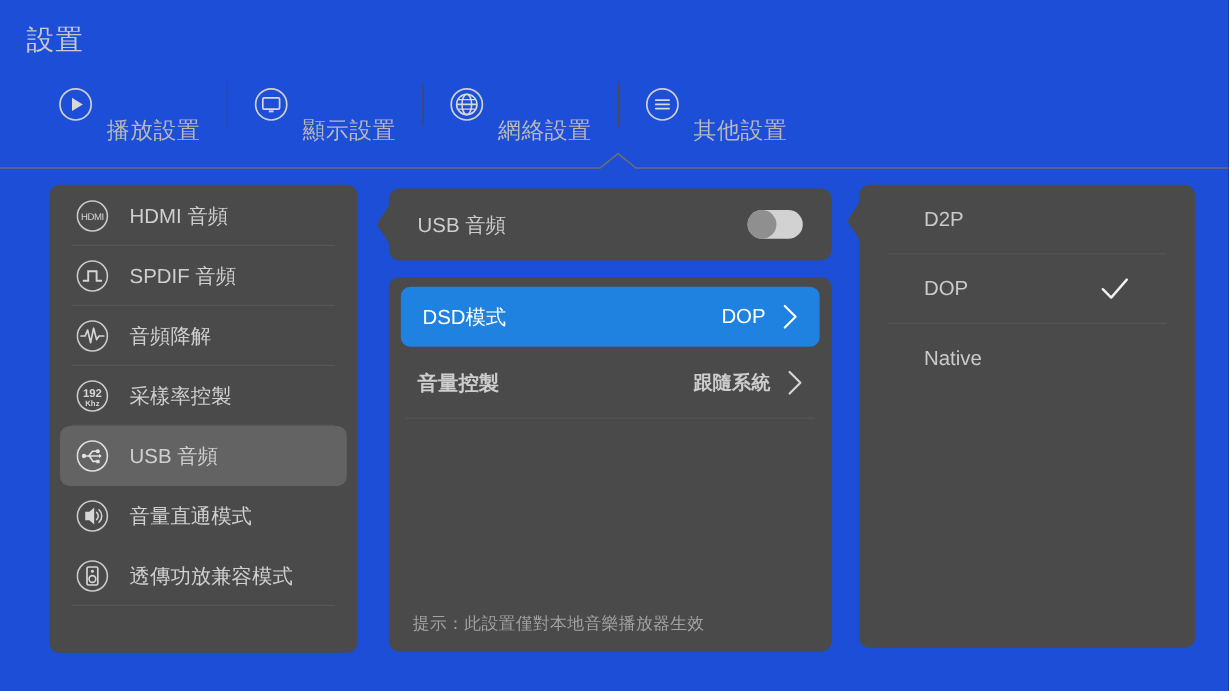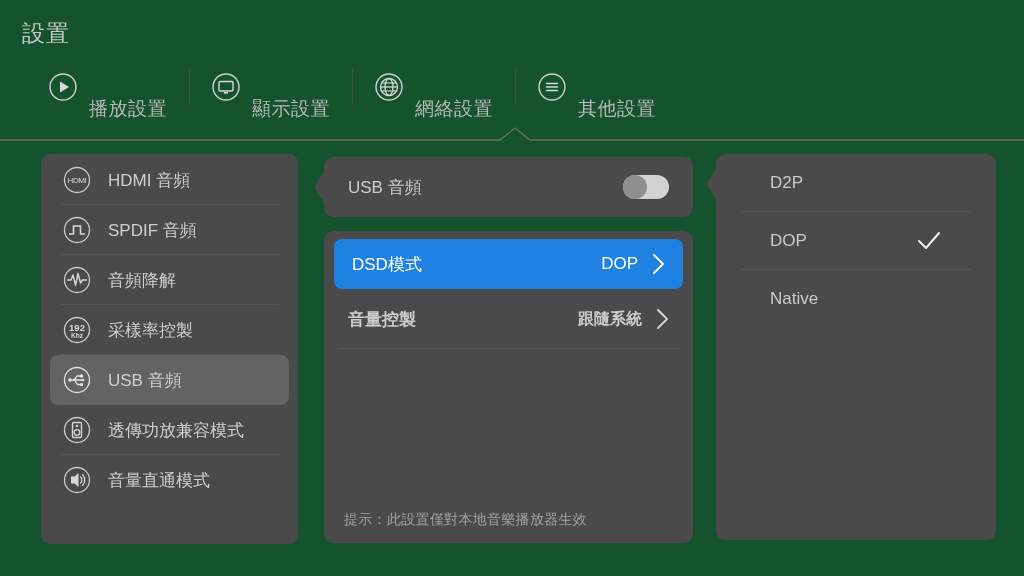--- a/index.html
+++ b/index.html
@@ -2,21 +2,21 @@
 <html><head>
 <meta charset="utf-8">
 <style>
   * { margin:0; padding:0; box-sizing:border-box; }
   html,body {
     width:1024px; height:576px; overflow:hidden;
     background:#1a1a1a;
     font-family:"Liberation Sans","DejaVu Sans",sans-serif;
     -webkit-font-smoothing:antialiased;
   }
-  .screen { position:relative; width:1024px; height:576px; background:#14532d; }
+  .screen { position:relative; width:1024px; height:576px; background:#1d4ed8; }
 
   
   .page-title {
     position:absolute; left:22px; top:18px;
     font-size:23px; color:#c9c9c9; letter-spacing:1px;
   }
   .tabbar {
     position:absolute; left:0; top:58px; width:1024px; height:58px;
     display:flex; align-items:center;
   }
@@ -235,46 +235,46 @@
           <circle cx="8" cy="15" r="1.8" fill="#e4e4e4"></circle>
           <circle cx="19.5" cy="11" r="1.7" fill="#e4e4e4"></circle>
           <rect x="18.2" y="18.2" width="2.8" height="2.8" fill="#e4e4e4"></rect>
           <path d="M20.5 13.2 L22.8 15 L20.5 16.8 Z" fill="#e4e4e4"></path>
         </svg>
       </span>
       <span>USB 音頻</span>
 
     </div>
 
-    <div class="side-item">
-      <span class="ic">
-        <svg viewBox="0 0 30 30">
-            <circle cx="15" cy="15" r="12.5" fill="none" stroke="#cacaca" stroke-width="1.3"></circle>
-            <rect x="10.5" y="7.5" width="9" height="15" rx="1.2" fill="none" stroke="#d6d6d6" stroke-width="1.4"></rect>
-            <circle cx="15" cy="17.5" r="2.8" fill="none" stroke="#d6d6d6" stroke-width="1.3"></circle>
-            <circle cx="15" cy="11" r="1.3" fill="#d6d6d6"></circle>
-          </svg>
-      </span>
-      <span>透傳功放兼容模式</span>
-      <span class="sep-line"></span>
-    </div>
-
     <div class="side-item nosep">
       <span class="ic">
         <svg viewBox="0 0 30 30">
           <circle cx="15" cy="15" r="12.5" fill="none" stroke="#cacaca" stroke-width="1.3"></circle>
           <path d="M9 11.5 L9 18.5 L12.5 18.5 L16.5 22 L16.5 8 L12.5 11.5 Z" fill="#d6d6d6"></path>
           <g stroke="#d6d6d6" stroke-width="1.3" fill="none" stroke-linecap="round">
             <path d="M18.5 12 A4 4 0 0 1 18.5 18"></path>
             <path d="M20.5 9.8 A7 7 0 0 1 20.5 20.2"></path>
           </g>
         </svg>
       </span>
       <span>音量直通模式</span>
 
+    </div>
+
+    <div class="side-item">
+      <span class="ic">
+        <svg viewBox="0 0 30 30">
+            <circle cx="15" cy="15" r="12.5" fill="none" stroke="#cacaca" stroke-width="1.3"></circle>
+            <rect x="10.5" y="7.5" width="9" height="15" rx="1.2" fill="none" stroke="#d6d6d6" stroke-width="1.4"></rect>
+            <circle cx="15" cy="17.5" r="2.8" fill="none" stroke="#d6d6d6" stroke-width="1.3"></circle>
+            <circle cx="15" cy="11" r="1.3" fill="#d6d6d6"></circle>
+          </svg>
+      </span>
+      <span>透傳功放兼容模式</span>
+      <span class="sep-line"></span>
     </div>
   </div>
 
   <div class="panel" id="usb-toggle-panel">
     <span class="notch" style="top:13px;">
       <svg width="11" height="34" viewBox="0 0 11 34">
           <path d="M11 0 L11 34 L11 34 L0 17 L11 0 Z" fill="#4a4a4a"></path>
         </svg>
     </span>
     <div class="row">

